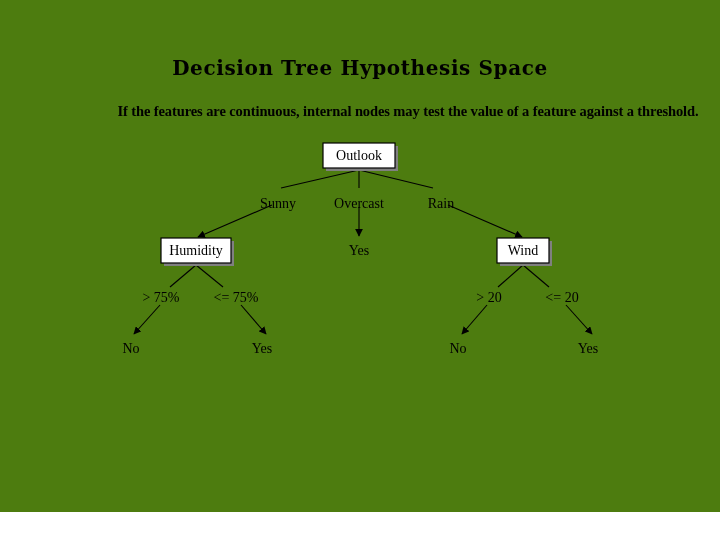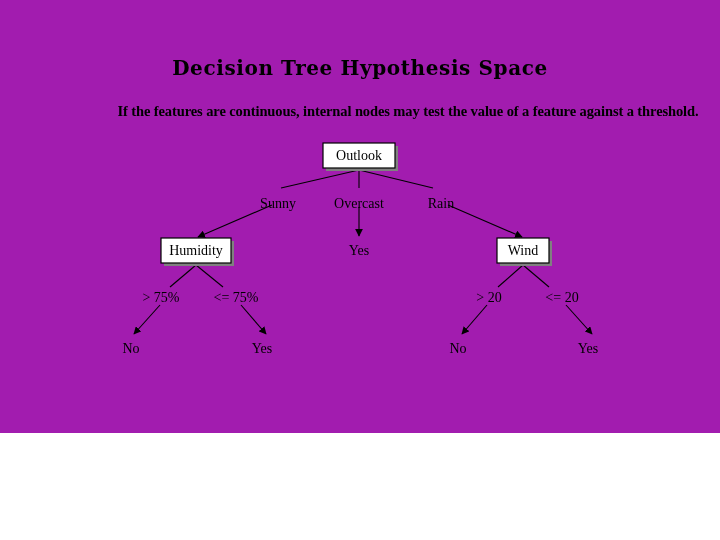--- a/index.html
+++ b/index.html
@@ -10,22 +10,22 @@
   body {
     width: 720px;
     height: 540px;
     overflow: hidden;
     font-family: "Liberation Serif", "DejaVu Serif", serif;
     color: #000000;
   }
   #slide {
     position: relative;
     width: 720px;
-    height: 433px;
-    background: #a21caf;
+    height: 512px;
+    background: #4d7c0f;
   }
   .title {
     position: absolute;
     left: 0;
     top: 56px;
     width: 720px;
     text-align: center;
     font-family: "DejaVu Serif", "Liberation Serif", serif;
     font-weight: bold;
     font-size: 20px;

